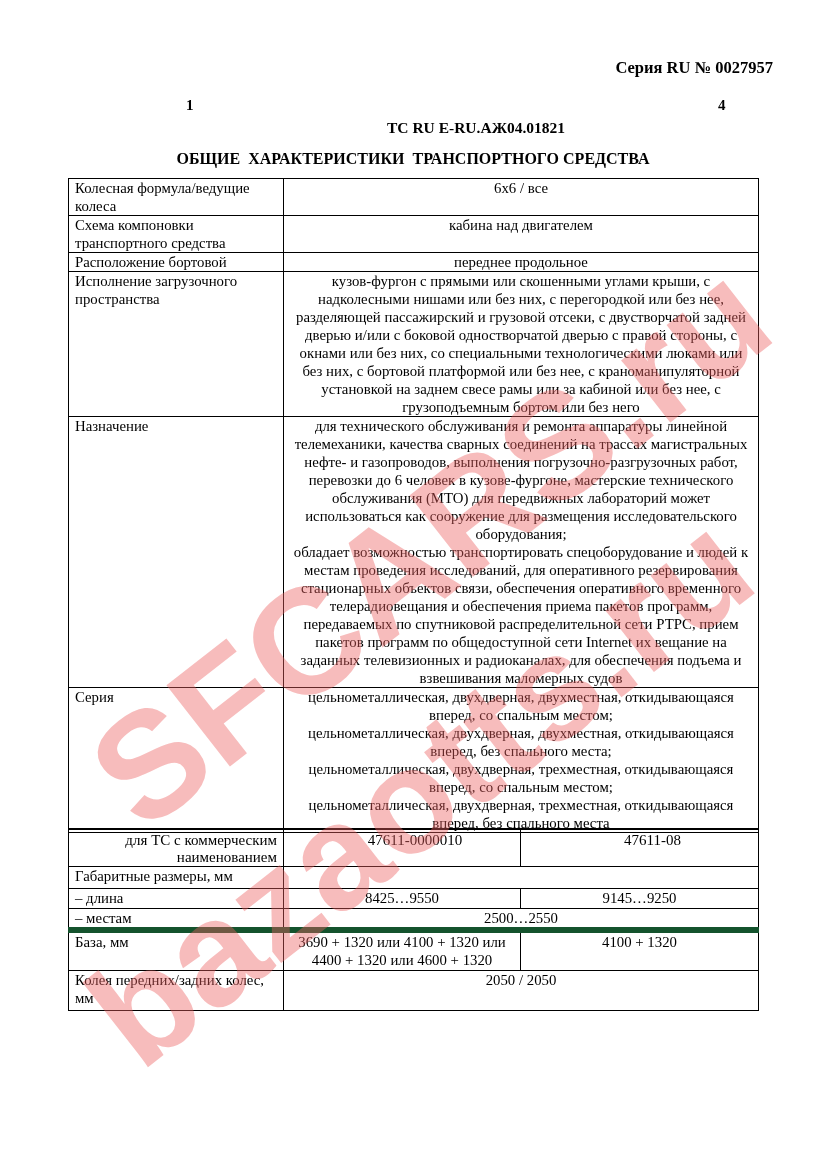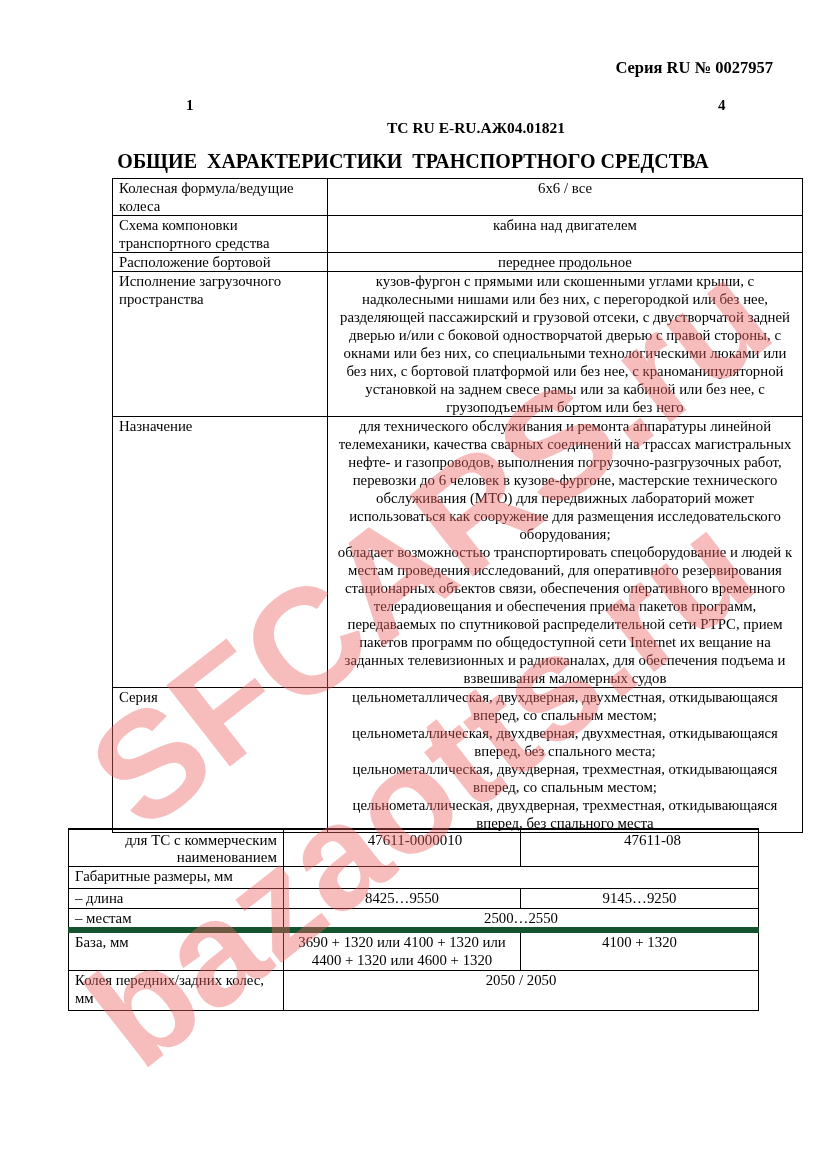--- a/index.html
+++ b/index.html
@@ -6,29 +6,29 @@
   body{
     width:827px;height:1170px;position:relative;overflow:hidden;
     background:#ffffff;color:#000;
     font-family:"Liberation Serif","DejaVu Serif",serif;
   }
   .abs{position:absolute;}
   .series{top:45px;right:54px;font-size:16.5px;font-weight:bold;margin-top:13px;}
   .pg-left{top:97px;left:186px;font-size:15px;font-weight:bold;}
   .pg-right{top:97px;left:718px;font-size:15px;font-weight:bold;}
   .docnum{top:119px;left:387px;font-size:15.5px;font-weight:bold;white-space:pre;}
-  .doc-title{top:150px;left:68px;width:690px;text-align:center;font-size:20px;font-weight:bold;white-space:pre;}
+  .doc-title{top:150px;left:68px;width:690px;text-align:center;font-size:16px;font-weight:bold;white-space:pre;}
 
   table{border-collapse:collapse;table-layout:fixed;}
   td{border:1px solid #000;vertical-align:top;font-size:14.8px;line-height:18px;padding:0 6px;}
   .lbl{text-align:left;}
   .val{text-align:center;}
   .pre{white-space:pre-line;text-align:center;}
 
-  .main-table{top:178px;left:68px;width:690px;margin-left:44px;}
+  .main-table{top:178px;left:68px;width:690px;}
   .spec-table{top:828px;left:68px;width:690px;}
   .spec-table{border-top:2.5px solid #000;}
   .spec-head td{font-weight:normal;font-size:15px;line-height:17px;padding-top:2px;padding-left:32px;}
   .spec-label-right{text-align:right;}
   .thick-top td{border-top:6px solid #14532d;margin-left:40px;}
 
   .wm{
     position:absolute;white-space:nowrap;z-index:5;pointer-events:none;
     font-family:"Liberation Sans","DejaVu Sans",sans-serif;font-weight:bold;
     color:rgba(237,96,96,0.42);

